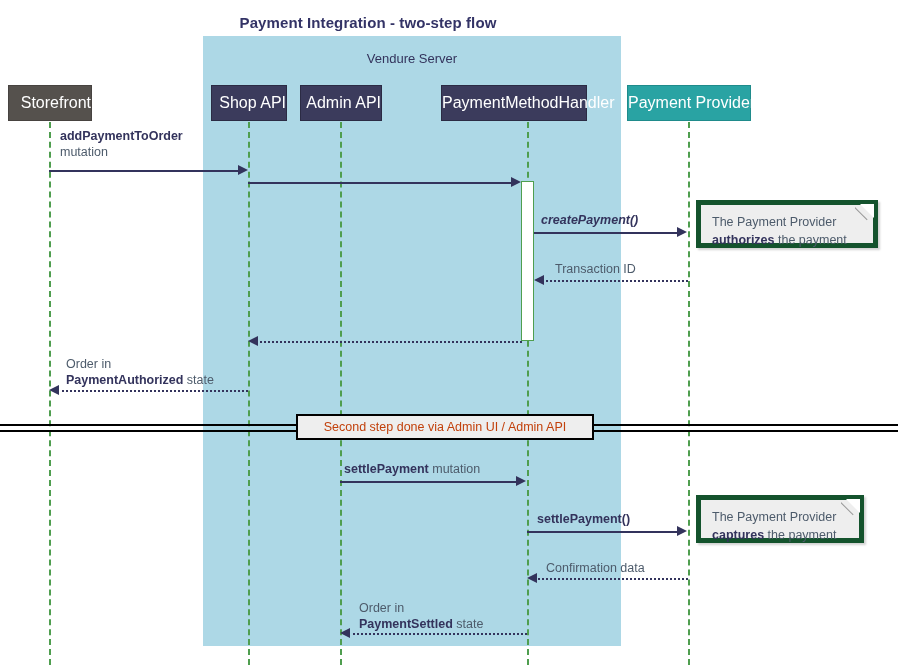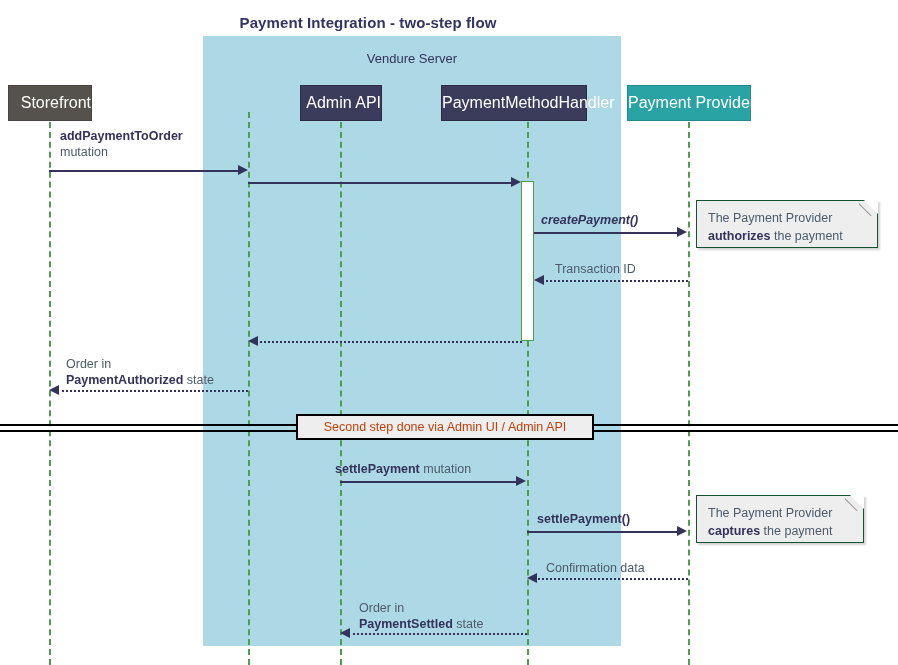--- a/index.html
+++ b/index.html
@@ -150,21 +150,21 @@
   .msg-label b {
     color: #33335c;
     font-weight: bold;
   }
 
   
   .note {
     position: absolute;
     box-sizing: border-box;
     background: #EEEEEE;
-    border: 1px solid #14532d;
+    border: 5px solid #14532d;
     font-size: 12.5px;
     color: #4d5b6b;
     line-height: 18px;
     padding: 8px 10px 8px 11px;
     box-shadow: 2px 2px 2px rgba(0,0,0,0.18);
   }
   .note b { color: #33335c; font-weight: bold; }
   .note .fold {
     position: absolute;
     right: -1px;
@@ -225,20 +225,21 @@
   <div class="group-box"></div>
   <div class="group-label">Vendure Server</div>
 
   <div class="lifeline ll-storefront"></div>
   <div class="lifeline ll-shopapi"></div>
   <div class="lifeline ll-adminapi"></div>
   <div class="lifeline ll-pmh"></div>
   <div class="lifeline ll-provider"></div>
 
   <div class="participant p-storefront">Storefront</div>
+  <div class="participant p-shopapi">Shop API</div>
   <div class="participant p-adminapi">Admin API</div>
   <div class="participant p-pmh">PaymentMethodHandler</div>
   <div class="participant p-provider">Payment Provider</div>
 
   <div class="activation act-pmh-1"></div>
 
   <div class="msg-label" style="left:60px; top:128px;">
     <b>addPaymentToOrder</b><br>
     <span>mutation</span>
   </div>
@@ -286,21 +287,21 @@
   </div>
   <div class="msg to-left dotted" style="left:49px; top:390px; width:199px;">
     <div class="line" style="left:8px; width:191px;"></div>
     <div class="head"></div>
   </div>
 
   <div class="divider-line" style="top:424px;"></div>
   <div class="divider-line" style="top:430px;"></div>
   <div class="divider-box" style="left:296px; top:414px; width:298px;">Second step done via Admin UI / Admin API</div>
 
-  <div class="msg-label" style="left:335px; top:461px;">
+  <div class="msg-label" style="left:344px; top:461px;">
     <b>settlePayment</b><span> mutation</span>
   </div>
   <div class="msg to-right" style="left:340px; top:481px; width:187px;">
     <div class="line" style="width:177px;"></div>
     <div class="head" style="left:176px;"></div>
   </div>
 
   <div class="msg-label" style="left:537px; top:511px;">
     <b>settlePayment()</b>
   </div>

